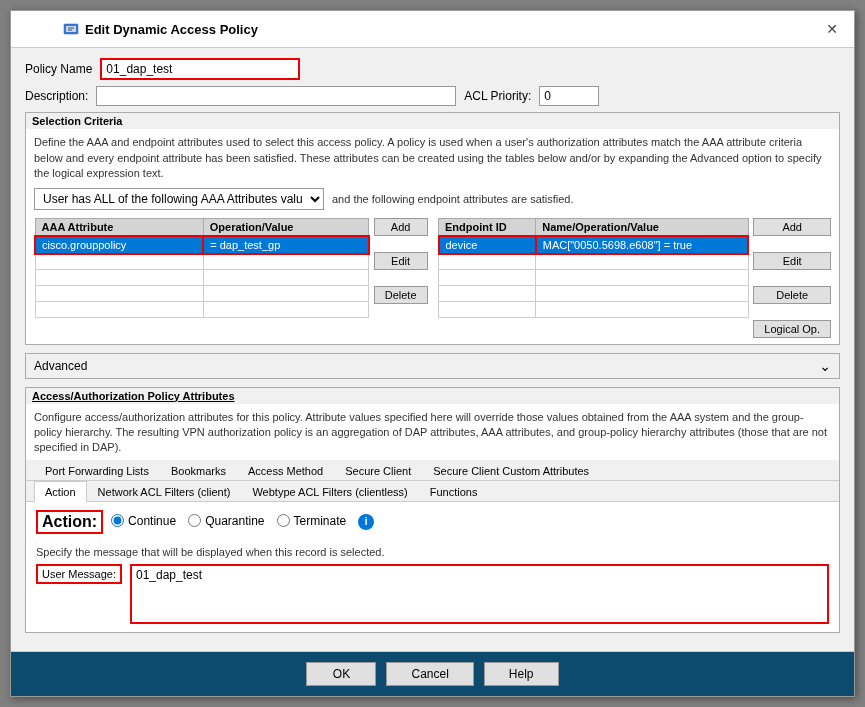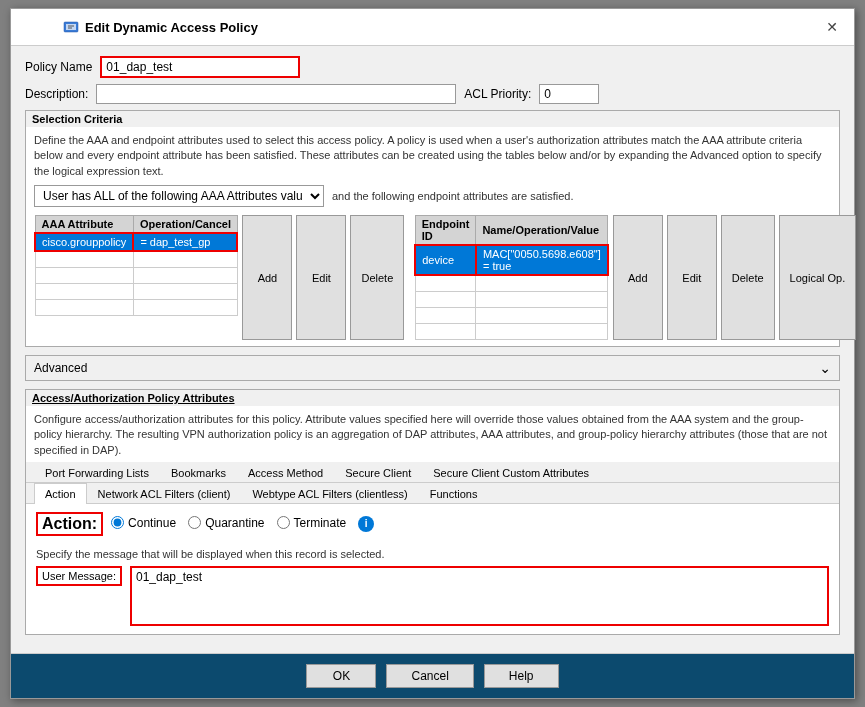--- a/index.html
+++ b/index.html
@@ -127,21 +127,22 @@
     .table-section {
       flex: 1;
       display: flex;
       gap: 4px;
     }
     .table-container {
       flex: 1;
     }
     .table-btn-col {
       display: flex;
-      gap: 4px;
+      flex-direction: column;
+      gap: 16px;
     }
     .data-table {
       width: 100%;
       border-collapse: collapse;
       font-size: 11px;
     }
     .data-table th {
       background: #d4d4d4;
       border: 1px solid #aaa;
       padding: 2px 6px;
@@ -362,21 +363,21 @@
         </div>
 
         <div class="tables-row">
 
           <div class="table-section">
             <div class="table-container">
               <table class="data-table">
                 <thead>
                   <tr>
                     <th>AAA Attribute</th>
-                    <th>Operation/Cancel</th>
+                    <th>Operation/Value</th>
                   </tr>
                 </thead>
                 <tbody>
                   <tr class="selected">
                     <td class="highlighted-cell">cisco.grouppolicy</td>
                     <td class="highlighted-cell">= dap_test_gp</td>
                   </tr>
                   <tr class="empty-row">
                       <td></td>
                       <td></td>

